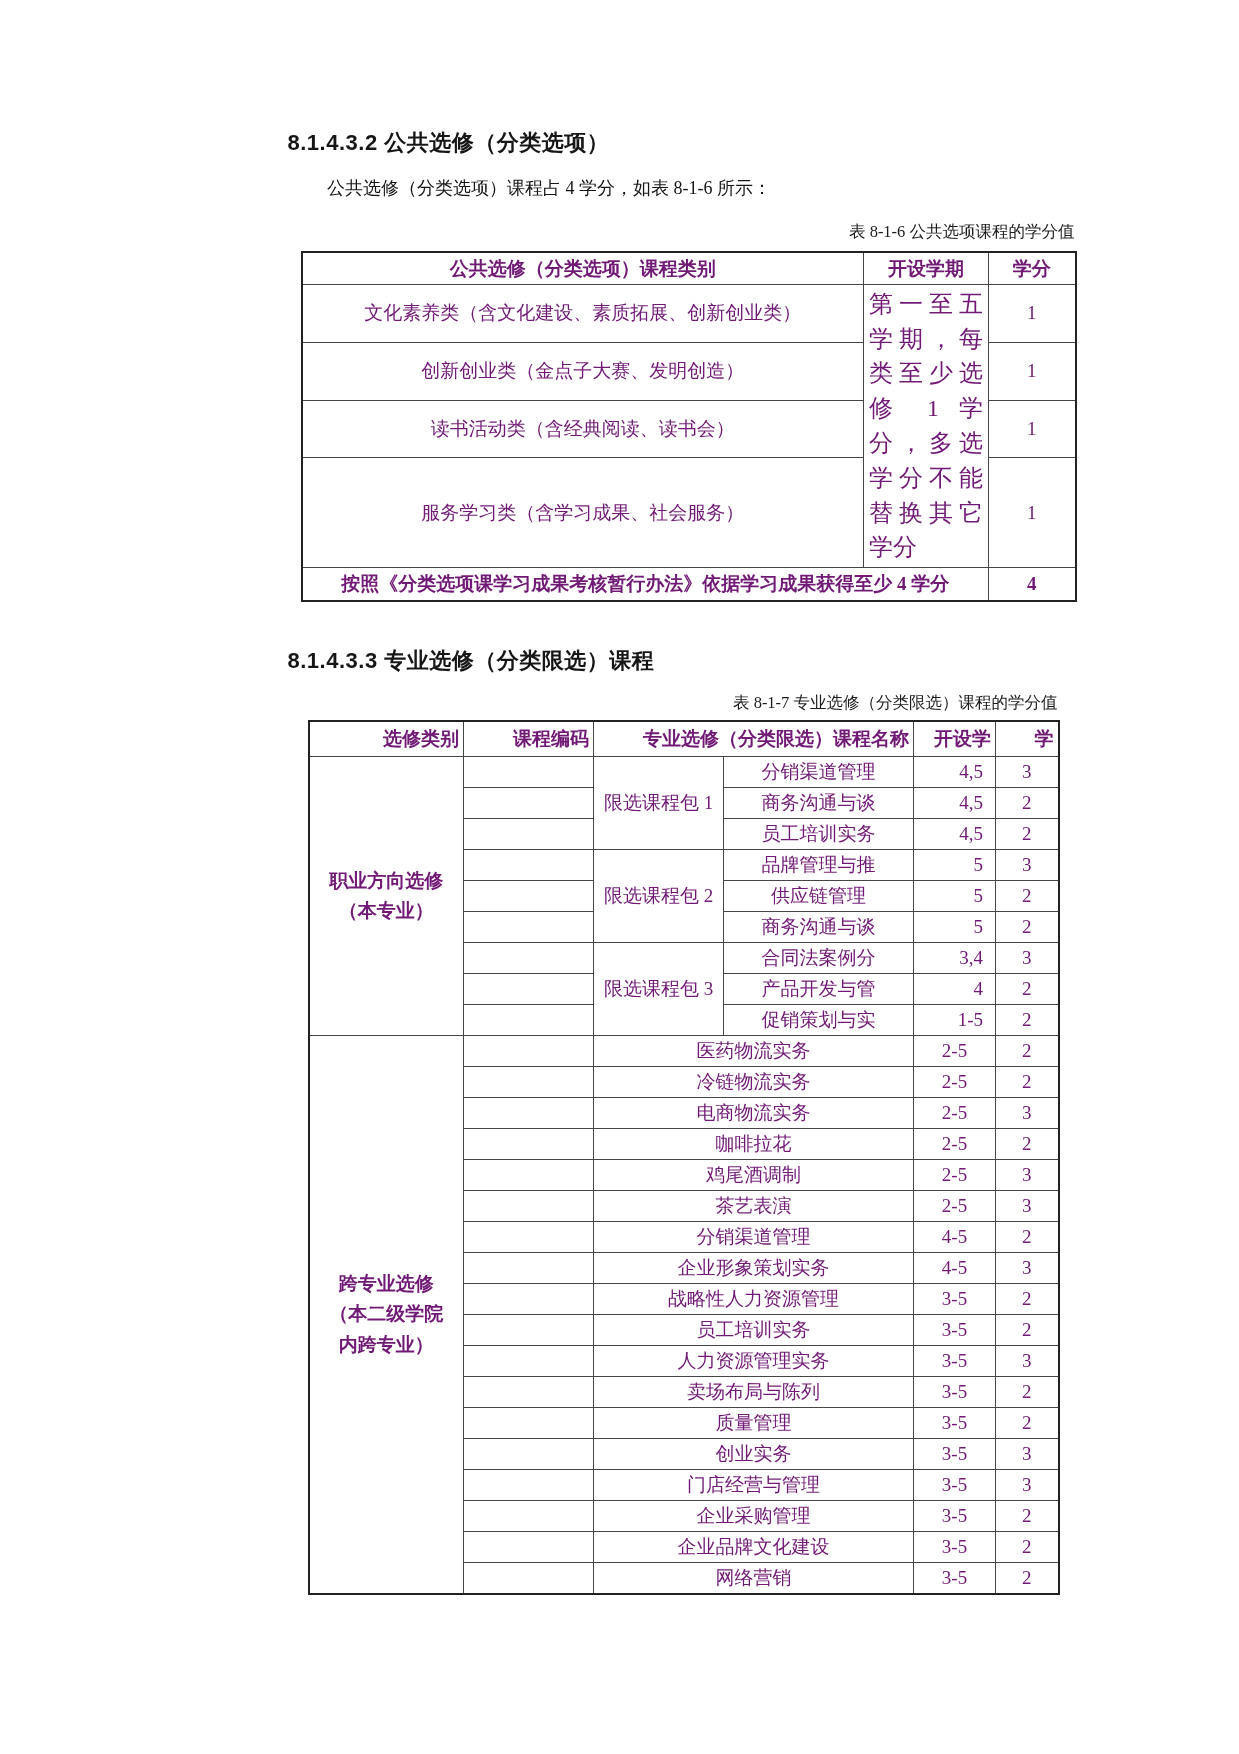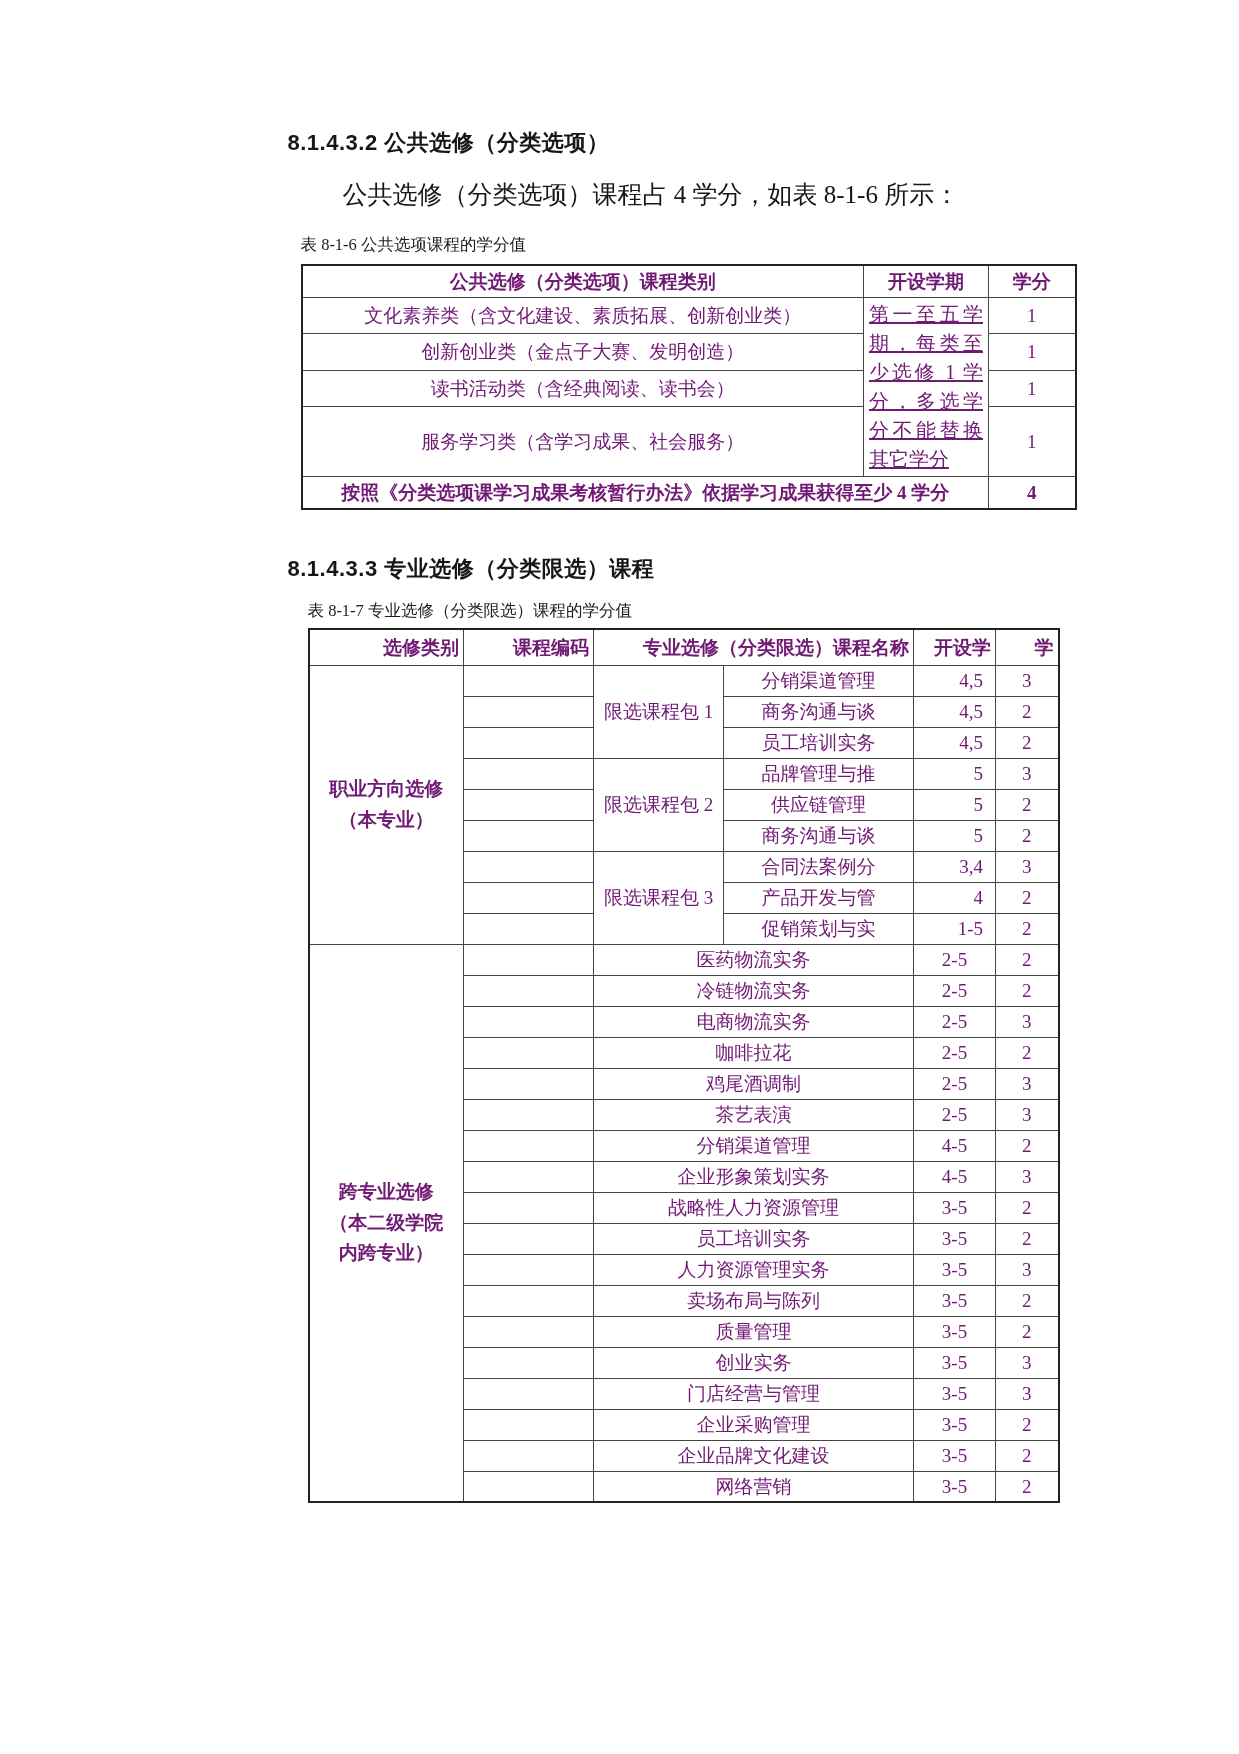--- a/index.html
+++ b/index.html
@@ -10,42 +10,42 @@
     color:#161616;
   }
   .h-title{
     margin:0 75px 0 165px;
     font-family:"Liberation Sans","DejaVu Sans",sans-serif;
     font-weight:700;font-size:22px;letter-spacing:.5px;
   }
   .h2-title{margin-top:44px;}
   .para{
     margin:14px 78px 0 165px;
-    font-size:25px;line-height:1.85;text-align:justify;text-indent:2.2em;
+    font-size:18px;line-height:1.85;text-align:justify;text-indent:2.2em;
   }
   .tbl-caption{
-    margin-top:16px;text-align:left;font-size:16.5px;color:#1c1c1c;
+    margin-top:16px;text-align:right;font-size:16.5px;color:#1c1c1c;
   }
   .cap1{width:774px;margin-left:178px;}
   .cap2{width:750px;margin-left:185px;}
   table{
     border-collapse:collapse;table-layout:fixed;
     font-size:19px;color:#701a75;
   }
   .t1{width:774px;margin:8px 0 0 178px;border:2px solid #222;}
   .t2{width:750px;margin:6px 0 0 185px;border:2px solid #222;}
   .t1 th,.t1 td,.t2 th,.t2 td{
     border:1px solid #454545;text-align:center;vertical-align:middle;
     padding:1px 4px;overflow:hidden;box-sizing:border-box;
   }
   .t1 th{height:32px;font-weight:700;}
   .t1 td{height:27px;}
   .t1 td.tall{height:55px;}
   .t1 td.term-note{
-    text-align:justify;font-size:20px;line-height:1.45;padding:2px 5px;text-decoration:underline;
+    text-align:justify;font-size:24px;line-height:1.45;padding:2px 5px;
   }
   .t1 td.note-row{font-weight:700;height:33px;}
   .t2 th{height:36px;font-weight:700;text-align:right;}
   .t2 td{height:31px;}
   .t2 td.term-right{text-align:right;padding-right:12px;}
   .t2 td.group-label{font-weight:700;line-height:1.6;}
 </style>
 </head>
 <body>
 

